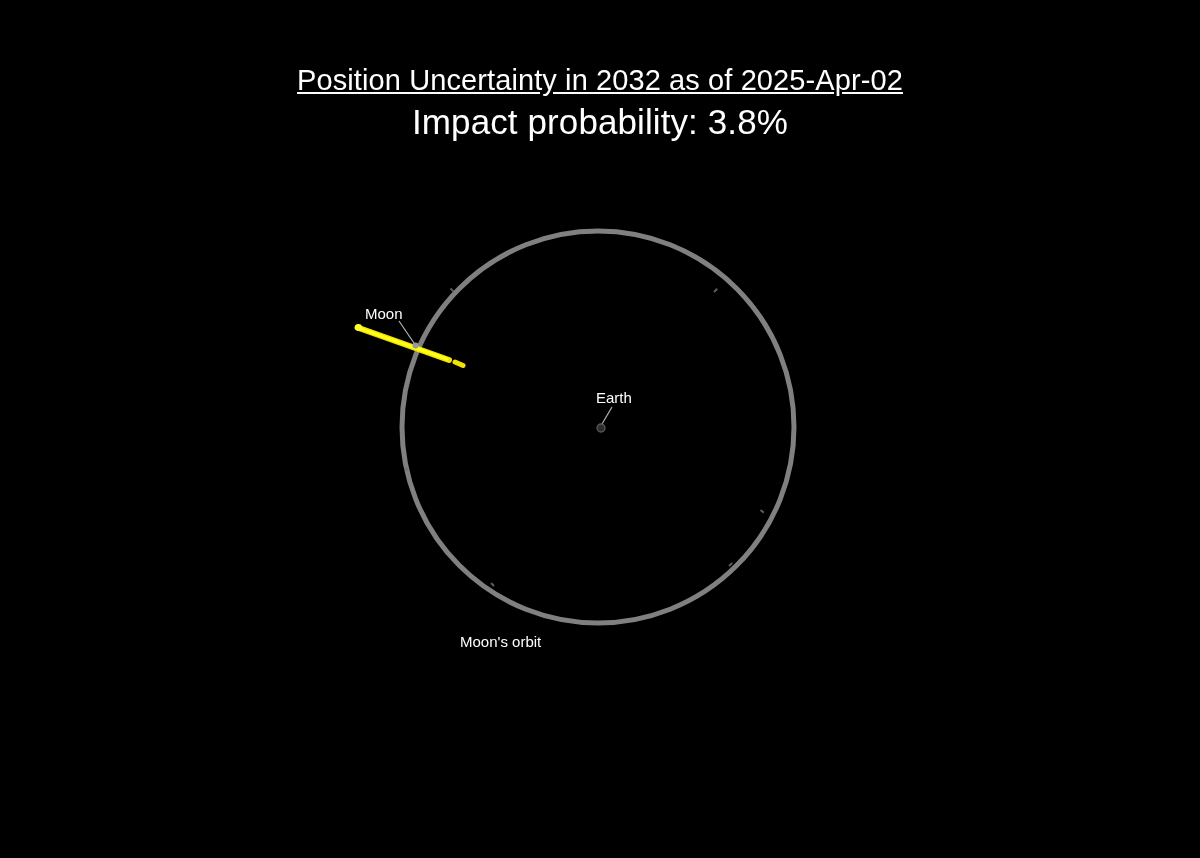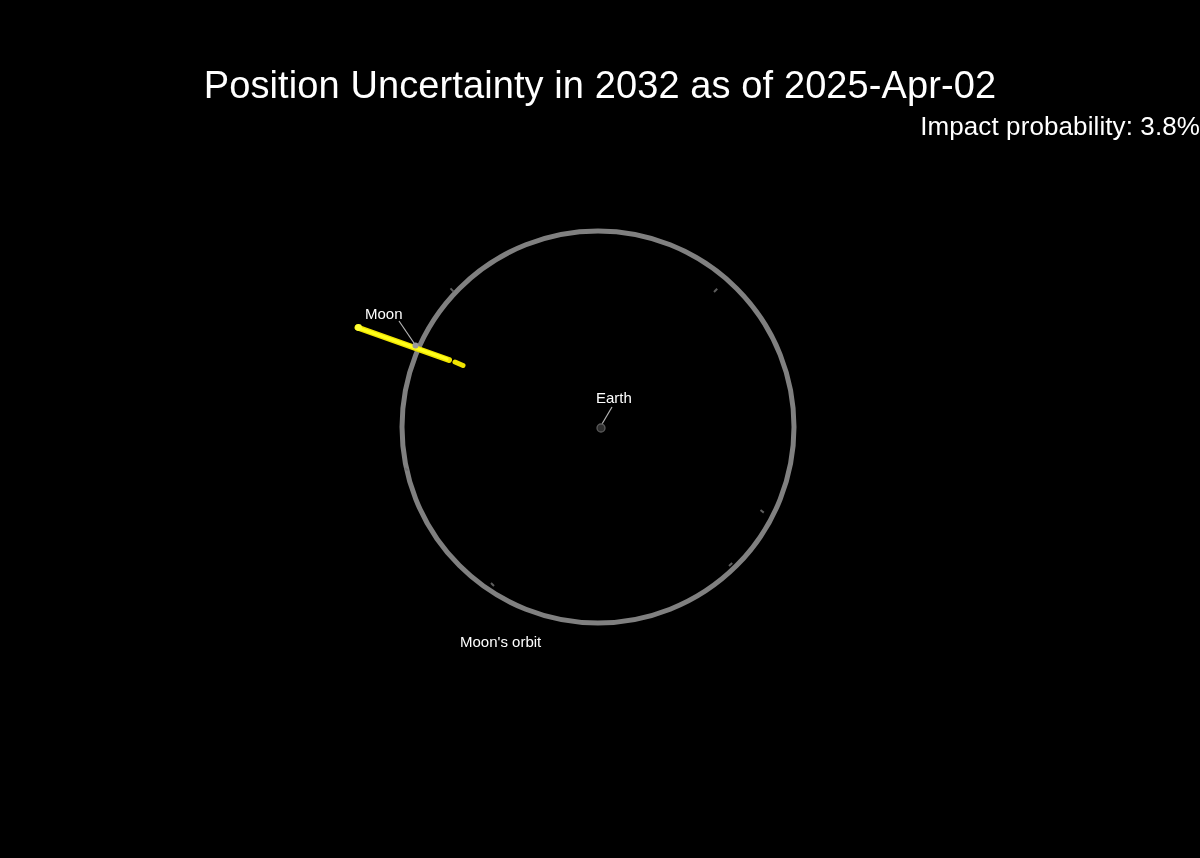--- a/index.html
+++ b/index.html
@@ -31,22 +31,22 @@
   }
   .title-line {
     display: block;
     font-size: 29px;
     font-weight: normal;
     color: #ffffff;
     letter-spacing: 0.1px;
     margin: 0;
     padding: 0;
   }
-  .title-line.primary { font-size: 38px; padding-bottom: 9px; }
-  .title-line.secondary { font-size: 26px; text-align: right; }
+  .title-line.primary { font-size: 29px; padding-bottom: 9px; text-decoration: underline; }
+  .title-line.secondary { font-size: 35px; }
 
   #plot-svg {
     position: absolute;
     left: 0;
     top: 0;
     width: 1200px;
     height: 858px;
     display: block;
   }
   .svg-label {

